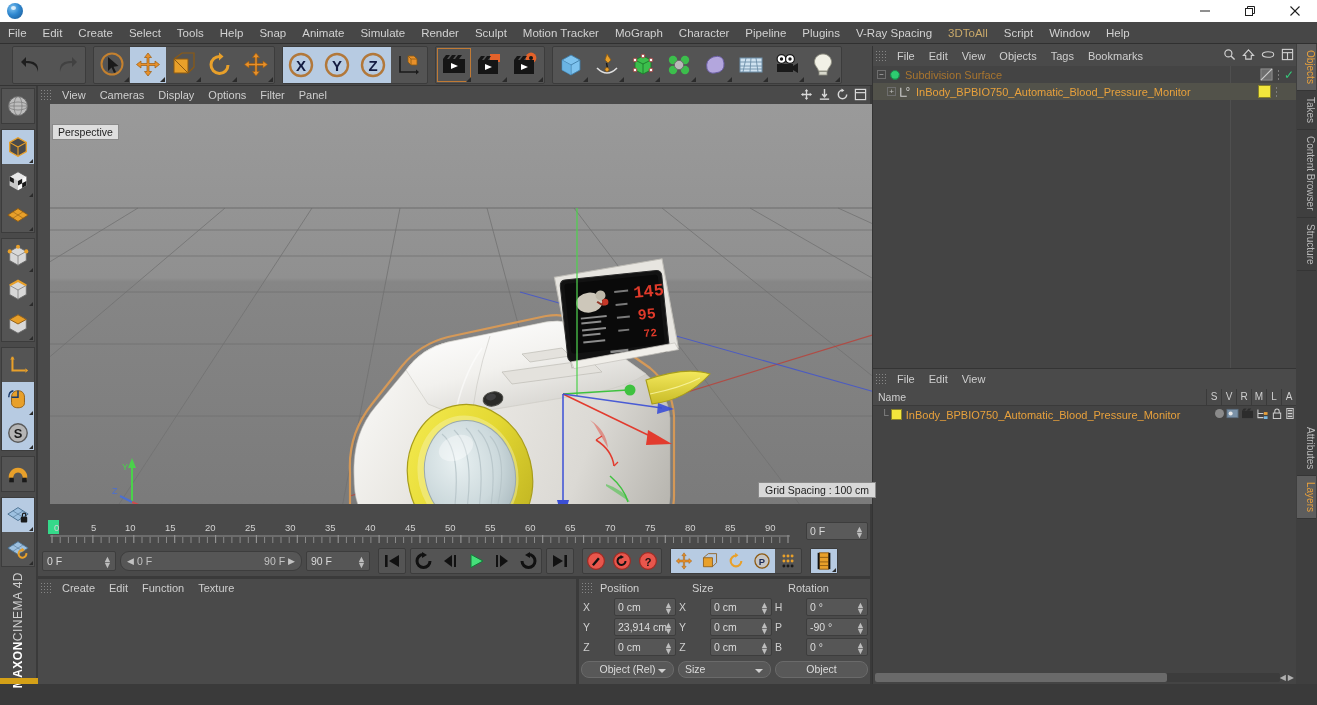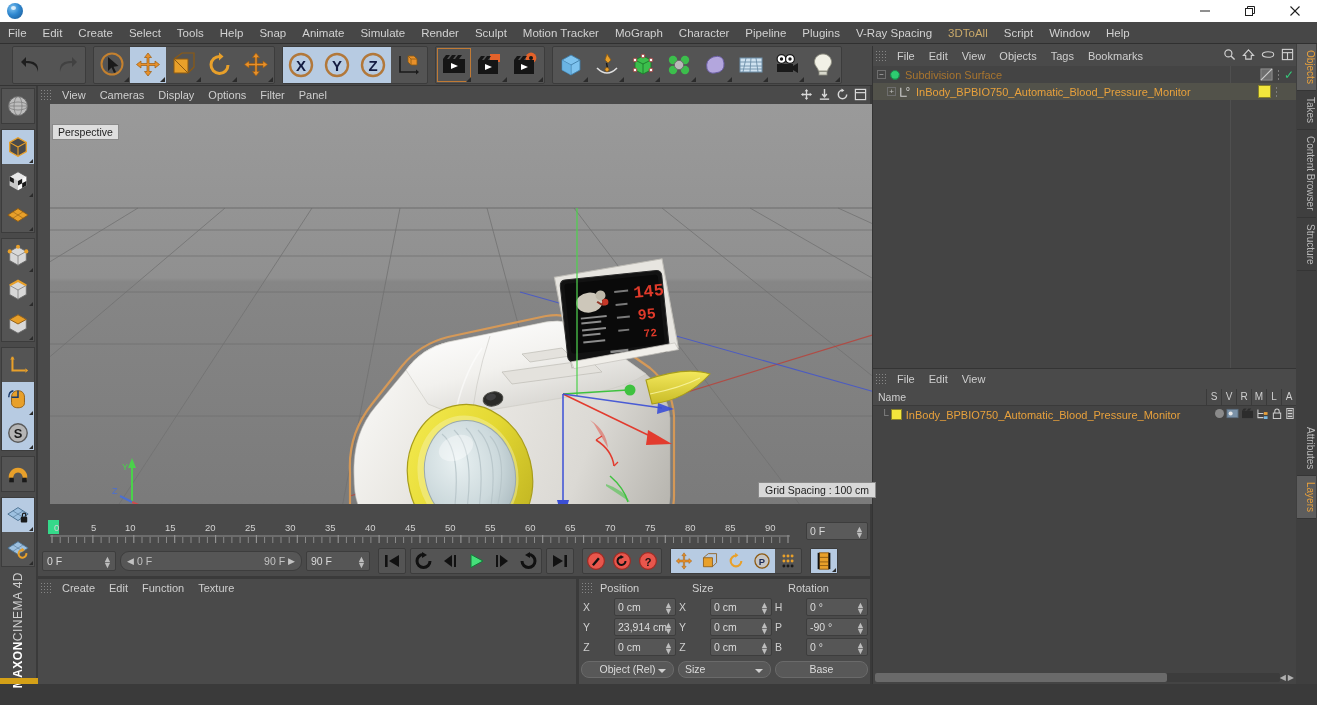--- a/index.html
+++ b/index.html
@@ -1229,21 +1229,21 @@
     <div class="coord-btnrow">
       <div class="cbtn">
         <span>Object (Rel)</span>
           <span class="caret"></span>
       </div>
       <div class="cbtn">
         <span style="margin-right:auto;padding-left:6px">Size</span>
           <span class="caret"></span>
       </div>
       <div class="cbtn">
-        <span>Base</span>
+        <span>Object</span>
       </div>
     </div>
   </div>
 
   <div class="objmgr">
     <div class="om-menubar">
       <div class="grip"></div>
       <div class="vpmenu">File</div>
       <div class="vpmenu">Edit</div>
       <div class="vpmenu">View</div>

